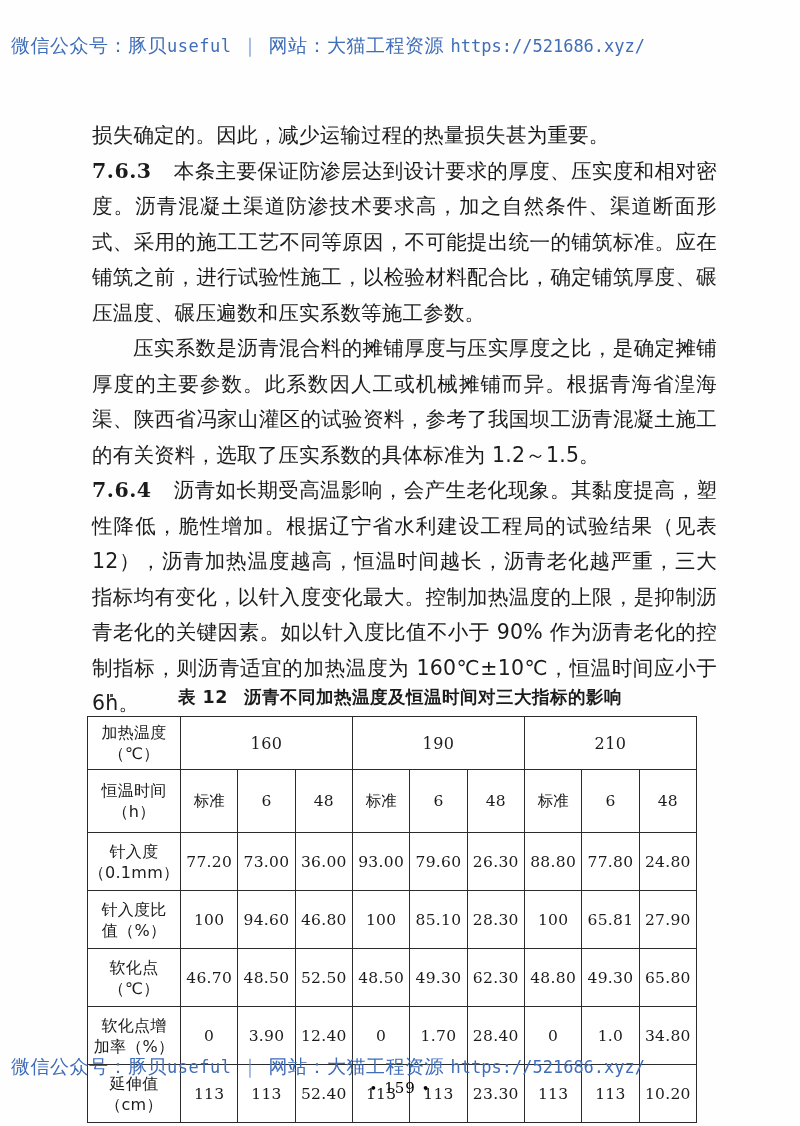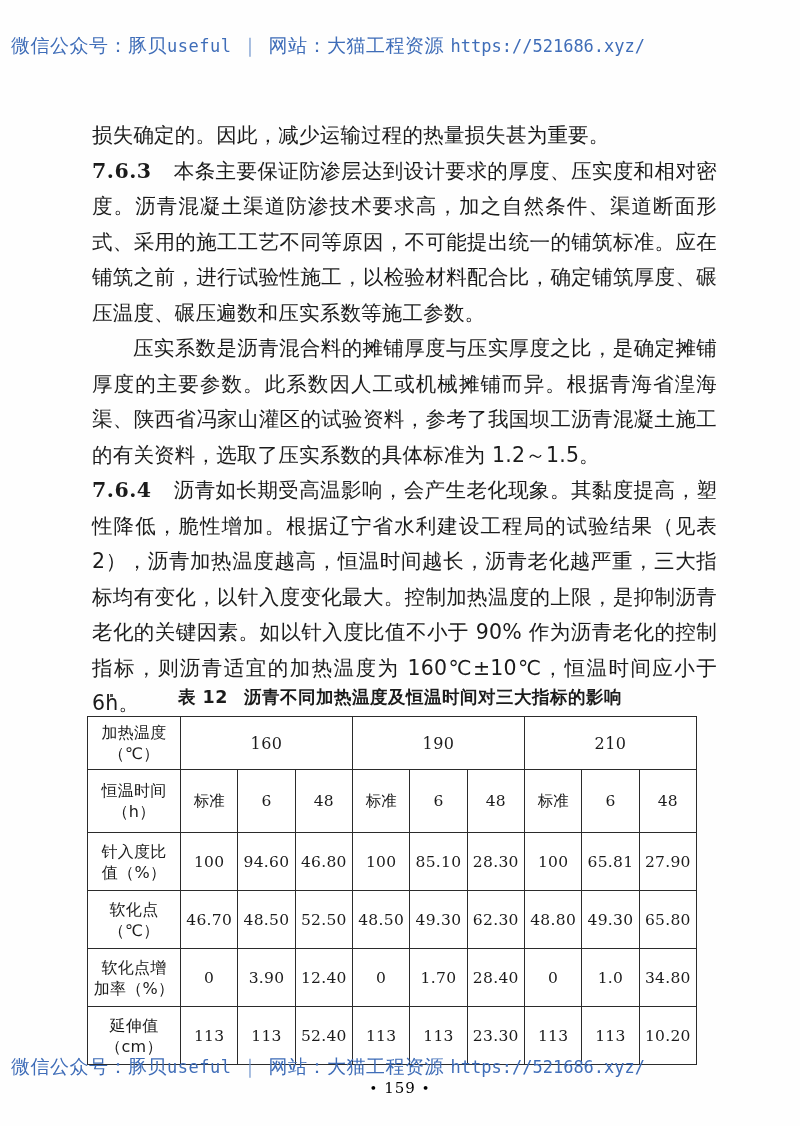--- a/index.html
+++ b/index.html
@@ -180,21 +180,21 @@
 
     <p class="para">
       <span class="clause-num">7.6.3</span><span class="gap-after-num"></span><span>本条主要保证防渗层达到设计要求的厚度、压实度和相对密度。沥青混凝土渠道防渗技术要求高，加之自然条件、渠道断面形式、采用的施工工艺不同等原因，不可能提出统一的铺筑标准。应在铺筑之前，进行试验性施工，以检验材料配合比，确定铺筑厚度、碾压温度、碾压遍数和压实系数等施工参数。</span>
     </p>
 
     <p class="para indent-2">
       <span>压实系数是沥青混合料的摊铺厚度与压实厚度之比，是确定摊铺厚度的主要参数。此系数因人工或机械摊铺而异。根据青海省湟海渠、陕西省冯家山灌区的试验资料，参考了我国坝工沥青混凝土施工的有关资料，选取了压实系数的具体标准为 1.2～1.5。</span>
     </p>
 
     <p class="para">
-      <span class="clause-num">7.6.4</span><span class="gap-after-num"></span><span>沥青如长期受高温影响，会产生老化现象。其黏度提高，塑性降低，脆性增加。根据辽宁省水利建设工程局的试验结果（见表 2），沥青加热温度越高，恒温时间越长，沥青老化越严重，三大指标均有变化，以针入度变化最大。控制加热温度的上限，是抑制沥青老化的关键因素。如以针入度比值不小于 90% 作为沥青老化的控制指标，则沥青适宜的加热温度为 160℃±10℃，恒温时间应小于 6h。</span>
+      <span class="clause-num">7.6.4</span><span class="gap-after-num"></span><span>沥青如长期受高温影响，会产生老化现象。其黏度提高，塑性降低，脆性增加。根据辽宁省水利建设工程局的试验结果（见表 12），沥青加热温度越高，恒温时间越长，沥青老化越严重，三大指标均有变化，以针入度变化最大。控制加热温度的上限，是抑制沥青老化的关键因素。如以针入度比值不小于 90% 作为沥青老化的控制指标，则沥青适宜的加热温度为 160℃±10℃，恒温时间应小于 6h。</span>
     </p>
 
   </div>
 
   <div class="caption-dot"></div>
 
   <div class="table-caption">
     <span>表 12</span><span class="cap-gap"></span><span>沥青不同加热温度及恒温时间对三大指标的影响</span>
   </div>
 
@@ -221,20 +221,35 @@
           <td class="num">6</td>
           <td class="num">48</td>
           <td class="subhead-zh">标准</td>
           <td class="num">6</td>
           <td class="num">48</td>
           <td class="subhead-zh">标准</td>
           <td class="num">6</td>
           <td class="num">48</td>
         </tr>
 
+        <tr class="r-data">
+          <td class="rowhead">
+            <span class="rh-line">针入度</span>
+            <span class="rh-line">（0.1mm）</span>
+          </td>
+          <td class="num">77.20</td>
+          <td class="num">73.00</td>
+          <td class="num">36.00</td>
+          <td class="num">93.00</td>
+          <td class="num">79.60</td>
+          <td class="num">26.30</td>
+          <td class="num">88.80</td>
+          <td class="num">77.80</td>
+          <td class="num">24.80</td>
+        </tr>
 
         <tr class="r-data">
           <td class="rowhead">
             <span class="rh-line">针入度比</span>
             <span class="rh-line">值（%）</span>
           </td>
           <td class="num">100</td>
           <td class="num">94.60</td>
           <td class="num">46.80</td>
           <td class="num">100</td>

